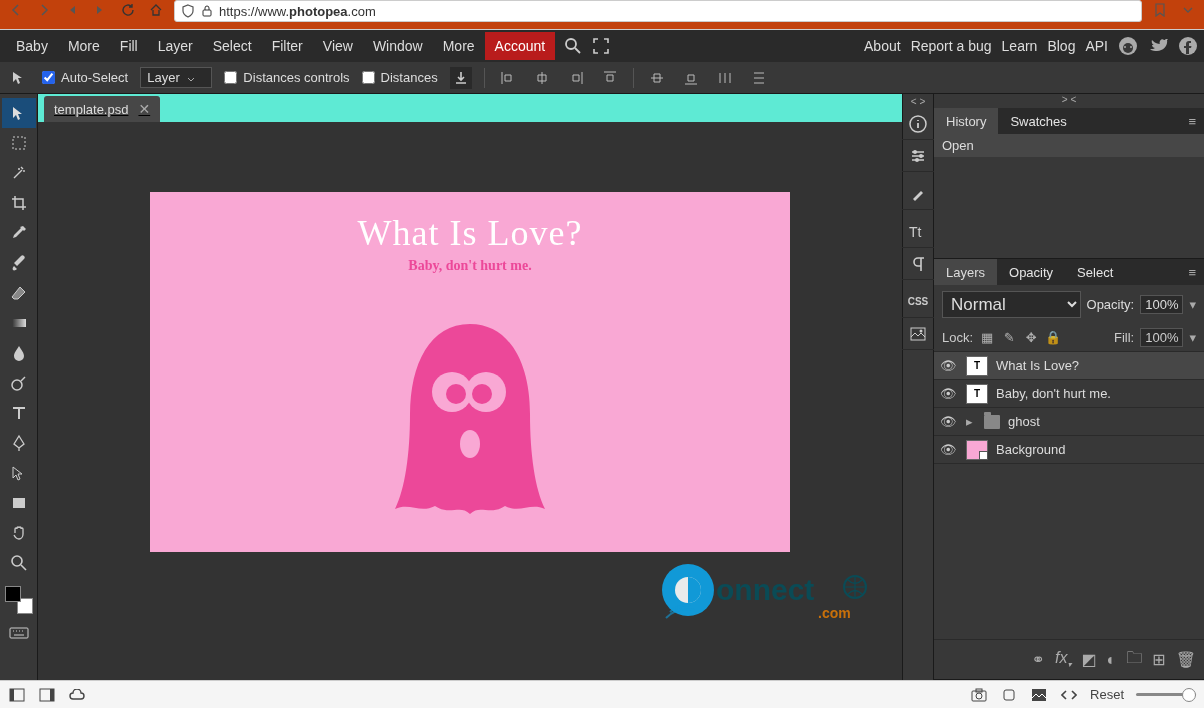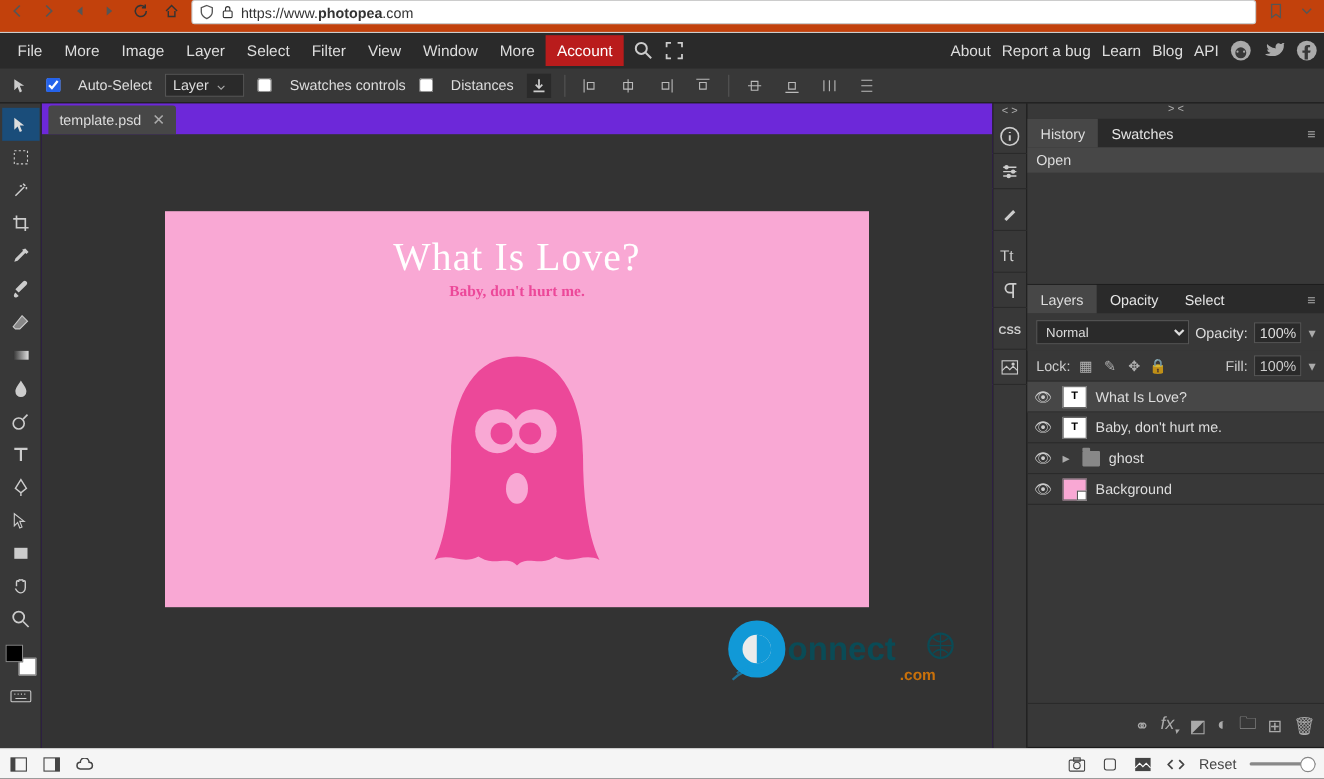--- a/index.html
+++ b/index.html
@@ -16,39 +16,39 @@
 
 .menu-bar { height: 32px; background: #2a2a2a; display: flex; align-items: center; padding: 0 6px; color: #ddd; font-size: 14px; }
 .menu-left { display: flex; align-items: center; gap: 0; }
 .menu-item { padding: 6px 10px; cursor: pointer; }
 .menu-item.account { background: #b91c1c; color: #fff; }
 .menu-right { margin-left: auto; display: flex; align-items: center; gap: 10px; }
 .menu-icon { width: 20px; height: 20px; display: flex; align-items: center; justify-content: center; color: #ccc; }
 
 
 .options-bar { height: 32px; background: #383838; display: flex; align-items: center; padding: 0 8px; gap: 12px; color: #ddd; font-size: 13px; border-bottom: 1px solid #1a1a1a; }
-.opt-check { display: flex; align-items: center; gap: 16px; }
+.opt-check { display: flex; align-items: center; gap: 6px; }
 .opt-check input { accent-color: #2563eb; }
 .opt-select { background: #2a2a2a; color: #ddd; border: 1px solid #555; padding: 2px 16px 2px 6px; font-size: 13px; position: relative; }
 .opt-sep { width: 1px; height: 20px; background: #555; }
 .opt-icon { width: 22px; height: 22px; display: flex; align-items: center; justify-content: center; color: #bbb; }
 
 
 .main-area { display: flex; height: calc(100% - 30px - 32px - 32px - 28px); }
 
 
 .left-tools { width: 38px; background: #383838; display: flex; flex-direction: column; align-items: center; padding-top: 4px; gap: 0; border-right: 1px solid #1a1a1a; }
 .tool { width: 34px; height: 30px; display: flex; align-items: center; justify-content: center; color: #ccc; cursor: pointer; }
 .tool.active { background: #1a4d7a; }
 .color-swatch-wrap { margin-top: 8px; width: 28px; height: 28px; position: relative; }
 .fg-swatch { position: absolute; width: 16px; height: 16px; background: #000; border: 1px solid #888; top: 0; left: 0; z-index: 2; }
 .bg-swatch { position: absolute; width: 16px; height: 16px; background: #fff; border: 1px solid #888; bottom: 0; right: 0; }
 
 
-.canvas-wrap { flex: 1; background: #6d28d9; position: relative; overflow: hidden; }
+.canvas-wrap { flex: 1; background: #5eead4; position: relative; overflow: hidden; text-decoration: underline; }
 .tab-bar { height: 28px; display: flex; align-items: flex-end; padding-left: 6px; }
 .file-tab { background: #474747; color: #ddd; font-size: 13px; padding: 5px 10px; display: flex; align-items: center; gap: 10px; border-radius: 3px 3px 0 0; }
 .tab-close { color: #aaa; font-size: 14px; }
 .canvas-bg { position: absolute; top: 28px; left: 0; right: 0; bottom: 0; background: #333; display: flex; align-items: flex-start; justify-content: center; padding-top: 70px; }
 .artwork { width: 640px; height: 360px; background: #f9a8d4; display: flex; flex-direction: column; align-items: center; padding-top: 20px; position: relative; }
 .art-title { color: #fff; font-size: 36px; font-weight: 400; font-family: Georgia, serif; letter-spacing: 1px; }
 .art-sub { color: #ec4899; font-size: 14px; font-weight: 700; margin-top: 4px; font-family: Georgia, serif; }
 .ghost { margin-top: 40px; }
 .watermark { position: absolute; right: -120px; bottom: 10px; opacity: 0.9; }
 
@@ -61,21 +61,21 @@
 .right-panels { width: 270px; background: #383838; display: flex; flex-direction: column; }
 .panel { border-bottom: 1px solid #1a1a1a; }
 .panel-header { display: flex; align-items: center; background: #2a2a2a; height: 26px; font-size: 13px; }
 .panel-tab { padding: 0 12px; color: #e5e5e5; height: 100%; display: flex; align-items: center; cursor: pointer; }
 .panel-tab.active { background: #474747; color: #ddd; }
 .panel-menu { margin-left: auto; padding: 0 8px; color: #aaa; }
 .history-body { height: 124px; background: #383838; }
 .history-row { padding: 4px 8px; background: #474747; color: #ddd; font-size: 13px; }
 
 .layers-options { display: flex; align-items: center; gap: 6px; padding: 6px 8px; color: #ddd; font-size: 13px; background: #383838; }
-.blend-select { flex: 1; background: #2a2a2a; color: #ddd; border: 1px solid #555; padding: 2px 4px; font-size: 12px; }
+.blend-select { flex: 1; background: #2a2a2a; color: #ddd; border: 1px solid #555; padding: 2px 4px; font-size: 17px; }
 .opacity-val { background: #2a2a2a; padding: 1px 4px; border: 1px solid #555; }
 .lock-row { display: flex; align-items: center; gap: 6px; padding: 4px 8px; color: #ccc; font-size: 13px; border-bottom: 1px solid #2a2a2a; }
 .lock-icon { width: 16px; height: 16px; display: flex; align-items: center; justify-content: center; opacity: 0.8; }
 .layer-list { }
 .layer-row { display: flex; align-items: center; height: 28px; padding: 0 6px; gap: 8px; color: #ddd; font-size: 13px; border-bottom: 1px solid #2a2a2a; }
 .layer-row.selected { background: #474747; }
 .layer-eye { width: 18px; color: #ccc; }
 .layer-thumb { width: 22px; height: 20px; background: #fff; border: 1px solid #666; display: flex; align-items: center; justify-content: center; font-size: 10px; font-weight: bold; color: #000; }
 .layer-thumb.pink { background: #f9a8d4; position: relative; }
 .layer-thumb.pink::after { content: ""; position: absolute; right: -1px; bottom: -1px; width: 7px; height: 7px; background: #fff; border: 1px solid #555; }
@@ -145,23 +145,23 @@
     </div>
   <div class="nav-btn">
       <svg width="10" height="6" viewBox="0 0 10 6">
         <path d="M1 1 L5 5 L9 1" stroke="#555" fill="none" stroke-width="1.3"></path>
       </svg>
     </div>
 </div>
 
 <div class="menu-bar">
   <div class="menu-left">
-    <div class="menu-item">File</div>
+    <div class="menu-item">Baby</div>
     <div class="menu-item">More</div>
-    <div class="menu-item">Image</div>
+    <div class="menu-item">Fill</div>
     <div class="menu-item">Layer</div>
     <div class="menu-item">Select</div>
     <div class="menu-item">Filter</div>
     <div class="menu-item">View</div>
     <div class="menu-item">Window</div>
     <div class="menu-item">More</div>
     <div class="menu-item account">Account</div>
     <div class="menu-icon" style="margin-left:8px">
         <svg width="18" height="18" viewBox="0 0 18 18">
           <circle cx="7" cy="7" r="5" stroke="#ccc" stroke-width="1.8" fill="none"></circle>
@@ -210,21 +210,21 @@
     </div>
   <label class="opt-check">
       <input type="checkbox" checked="" style="">
       <span>Auto-Select</span>
     </label>
   <div class="opt-select"><span>Layer</span> <svg width="8" height="5" viewBox="0 0 8 5" style="display:inline;margin-left:4px">
         <path d="M1 1 L4 4 L7 1" stroke="#aaa" fill="none"></path>
       </svg></div>
   <label class="opt-check">
       <input type="checkbox" style="">
-      <span>Swatches controls</span>
+      <span>Distances controls</span>
     </label>
   <label class="opt-check">
       <input type="checkbox" style="">
       <span>Distances</span>
     </label>
   <div class="opt-icon" style="background:#2a2a2a;padding:3px">
       <svg width="16" height="16" viewBox="0 0 16 16">
         <path d="M8 2 v8 M5 7 l3 3 l3 -3 M3 13 h10" stroke="#ccc" stroke-width="1.6" fill="none"></path>
       </svg>
     </div>

